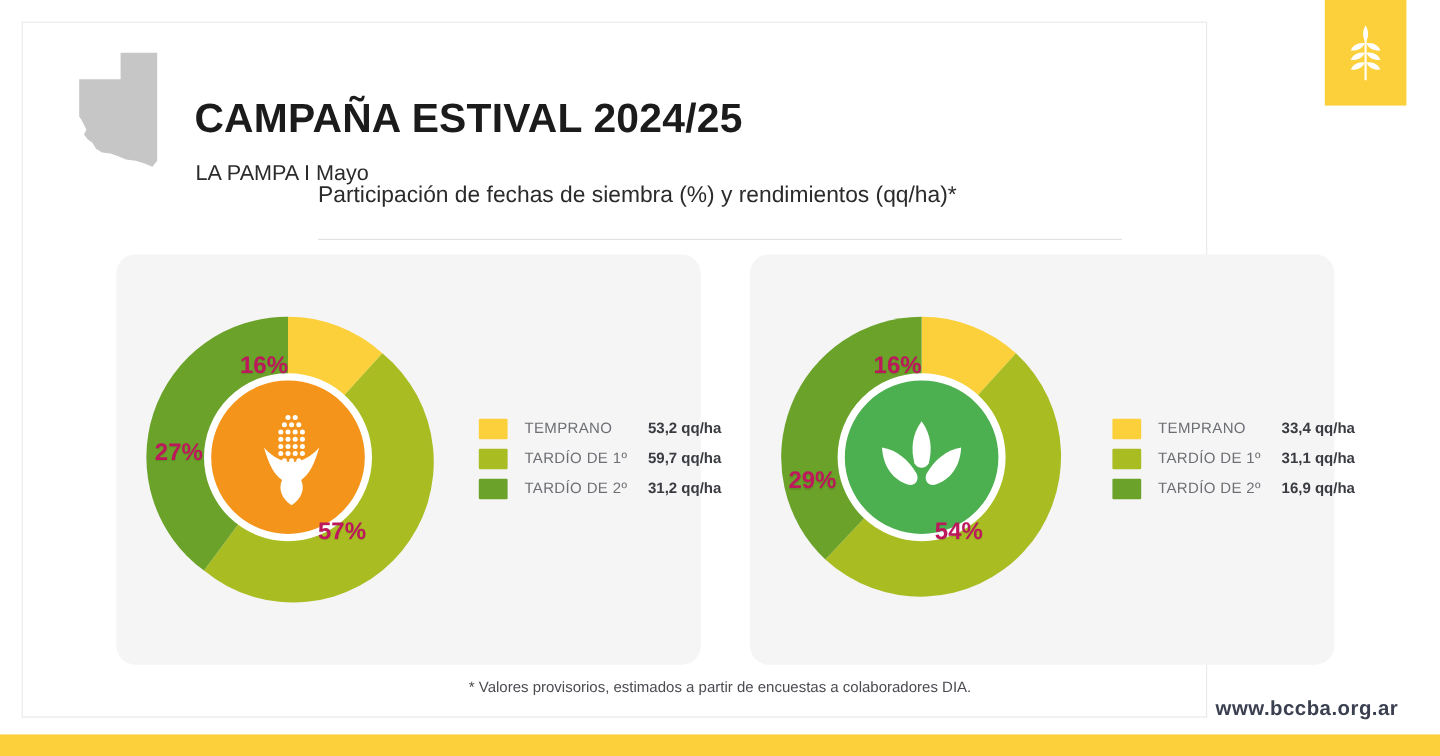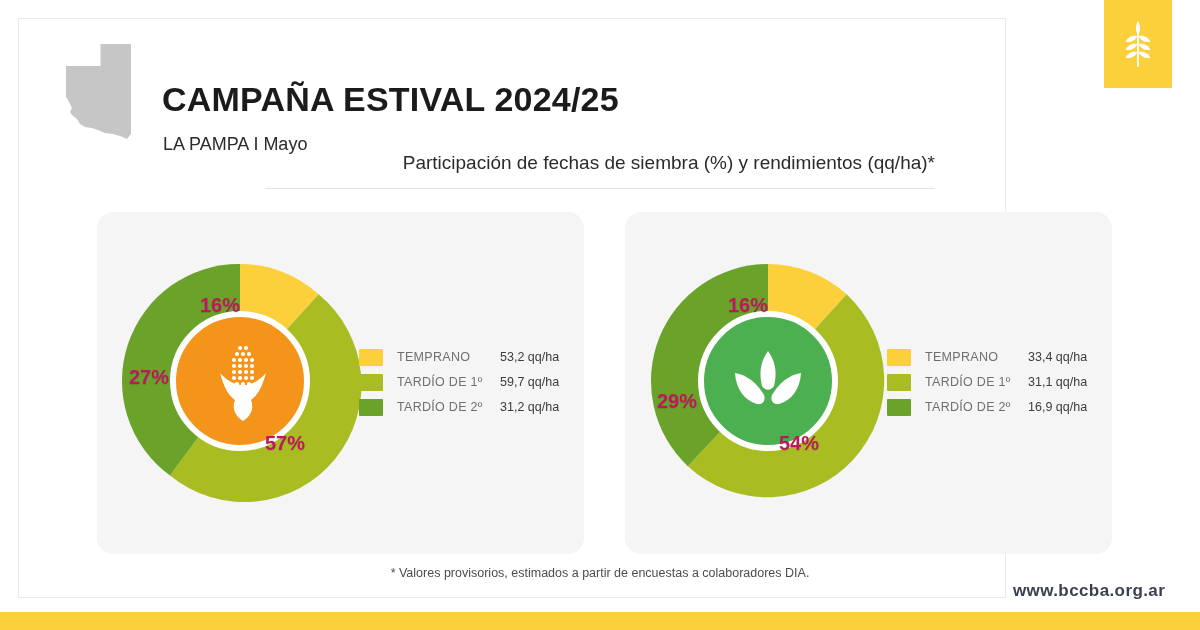--- a/index.html
+++ b/index.html
@@ -41,22 +41,22 @@
     font-size:34px;font-weight:bold;color:#1b1b1b;
     letter-spacing:0.2px;white-space:nowrap;
   }
   .subtitle{
     position:absolute;left:105px;top:98px;
     font-size:18px;color:#2b2b2b;white-space:nowrap;
   }
   
   .section-head{
     position:absolute;left:265px;top:152px;width:670px;
-    text-align:right;
-    padding-bottom:14px;
+    text-align:left;
+    padding-bottom:25px;
     border-bottom:1px solid #e2e3e7;
     box-sizing:border-box;
   }
   .section-head span{
     font-size:19px;color:#2b2b2b;
   }
   
   .card{
     position:absolute;top:212px;width:487px;height:342px;
     background:#f5f5f6;border-radius:16px;
@@ -82,31 +82,31 @@
     position:absolute;
     color:#be185d;font-size:20px;font-weight:bold;
     text-shadow:0 1px 1px rgba(0,0,0,0.12);
     white-space:nowrap;
   }
   
   .legend{
     position:absolute;left:262px;top:133px;width:215px;
   }
   .lrow{
-    display:flex;align-items:center;height:24px;margin-bottom:1px;
+    display:flex;align-items:center;height:24px;margin-bottom:1px;padding-left:40px;
   }
   .swatch{
     width:24px;height:17px;border-radius:1px;flex:0 0 auto;
   }
   .lname{
     margin-left:14px;width:103px;flex:0 0 auto;
     font-size:12.5px;color:#6d6f74;letter-spacing:0.3px;white-space:nowrap;
   }
   .lval{
-    font-size:12.5px;color:#3a3c41;font-weight:normal;white-space:nowrap;
+    font-size:12.5px;color:#3a3c41;font-weight:bold;white-space:nowrap;
   }
   
   .foot-note{
     position:absolute;left:0;top:566px;width:1200px;text-align:center;
     font-size:12.5px;color:#4a4c51;
   }
   .foot-url{
     position:absolute;left:1013px;top:581px;
     font-size:17px;font-weight:bold;color:#3b4050;letter-spacing:0.4px;
     white-space:nowrap;

